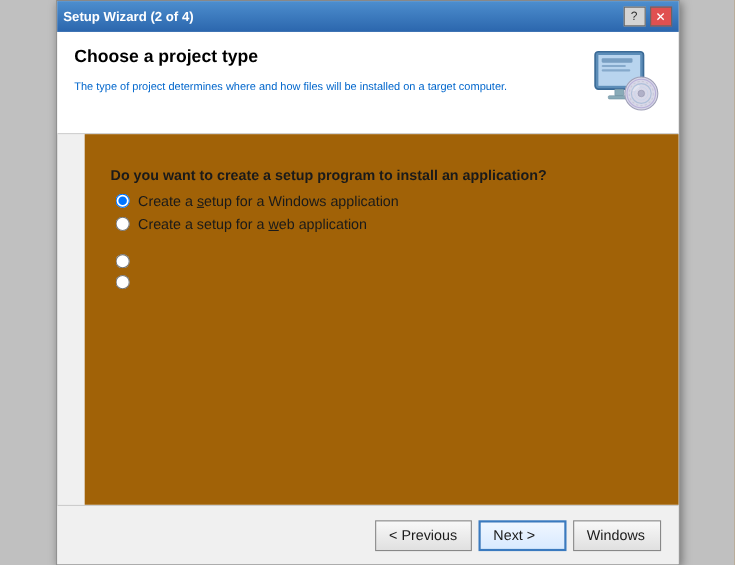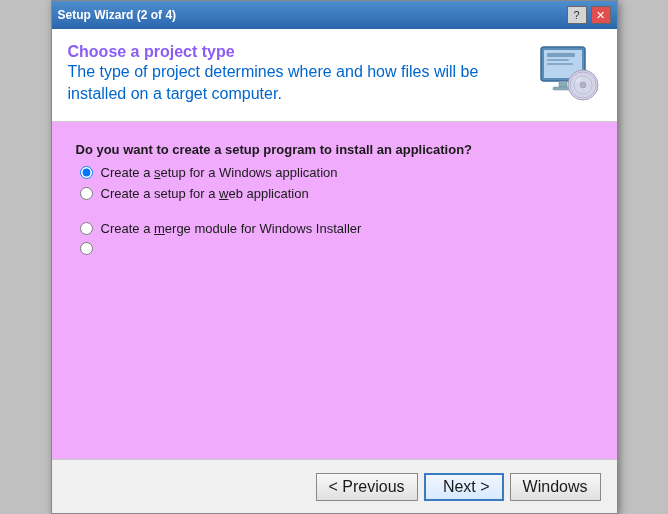--- a/index.html
+++ b/index.html
@@ -82,34 +82,35 @@
       min-height: 90px;
     }
 
     .header-text {
       flex: 1;
     }
 
     .header-title {
       font-size: 16px;
       font-weight: bold;
-      color: #8b5cf6;
-      margin-bottom: 0;
+      color: #000000;
+      margin-bottom: 12px;
     }
 
     .header-subtitle {
       color: #0066cc;
-      font-size: 16px;
+      font-size: 10px;
       line-height: 1.4;
     }
 
     .main-section {
       flex: 1;
-      background: #f0abfc;
-      padding: 20px 24px;
+      background: #a16207;
+      padding: 30px 24px;
+      margin-left: 25px;
     }
 
     .question-group {
       margin-bottom: 20px;
     }
 
     .question-label {
       font-weight: bold;
       color: #1a1a1a;
       margin-bottom: 8px;
@@ -150,26 +151,26 @@
       gap: 6px;
       flex-shrink: 0;
     }
 
     .btn {
       height: 28px;
       min-width: 80px;
       border: 1px solid #888;
       background: linear-gradient(to bottom, #f8f8f8, #e0e0e0);
       color: #1a1a1a;
-      font-size: 16px;
+      font-size: 13px;
       cursor: pointer;
       padding: 0 12px;
       display: flex;
       align-items: center;
-      justify-content: flex-end;
+      justify-content: flex-start;
     }
 
     .btn-next {
       border: 2px solid #3a7abf;
       background: linear-gradient(to bottom, #f0f6ff, #d8eaff);
     }
 
     .icon-container {
       position: relative;
       width: 64px;
@@ -240,21 +241,20 @@
         </label>
         <label class="radio-option">
           <input type="radio" name="app-type" style="">
           <span class="radio-label">Create a setup for a <u>w</u>eb application</span>
         </label>
       </div>
 
       <div class="question-group">
         <label class="radio-option">
           <input type="radio" name="app-type" style="">
-          <span class="radio-label">Create a <u>m</u>erge module for Windows Installer</span>
         </label>
         <label class="radio-option">
           <input type="radio" name="app-type" style="">
         </label>
       </div>
 
     </div>
 
     <div class="footer">
       <button class="btn">

